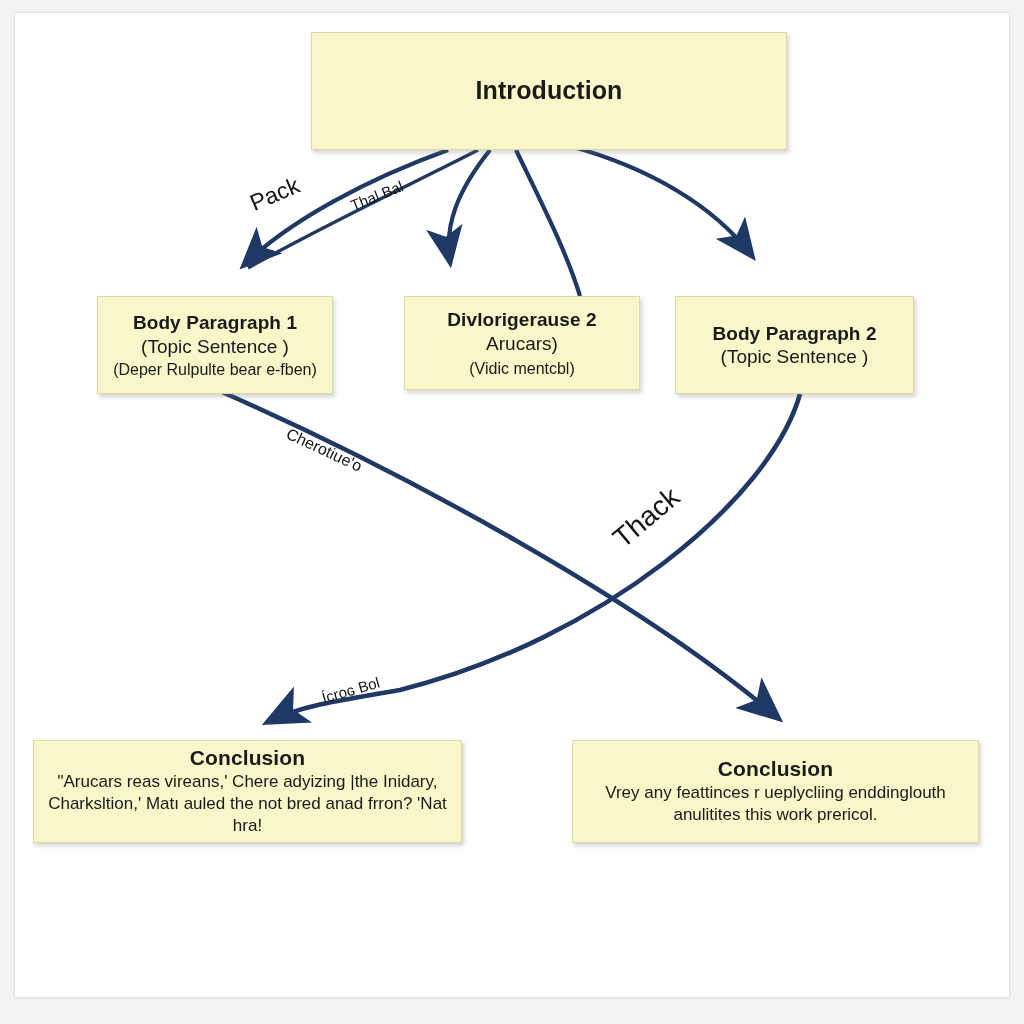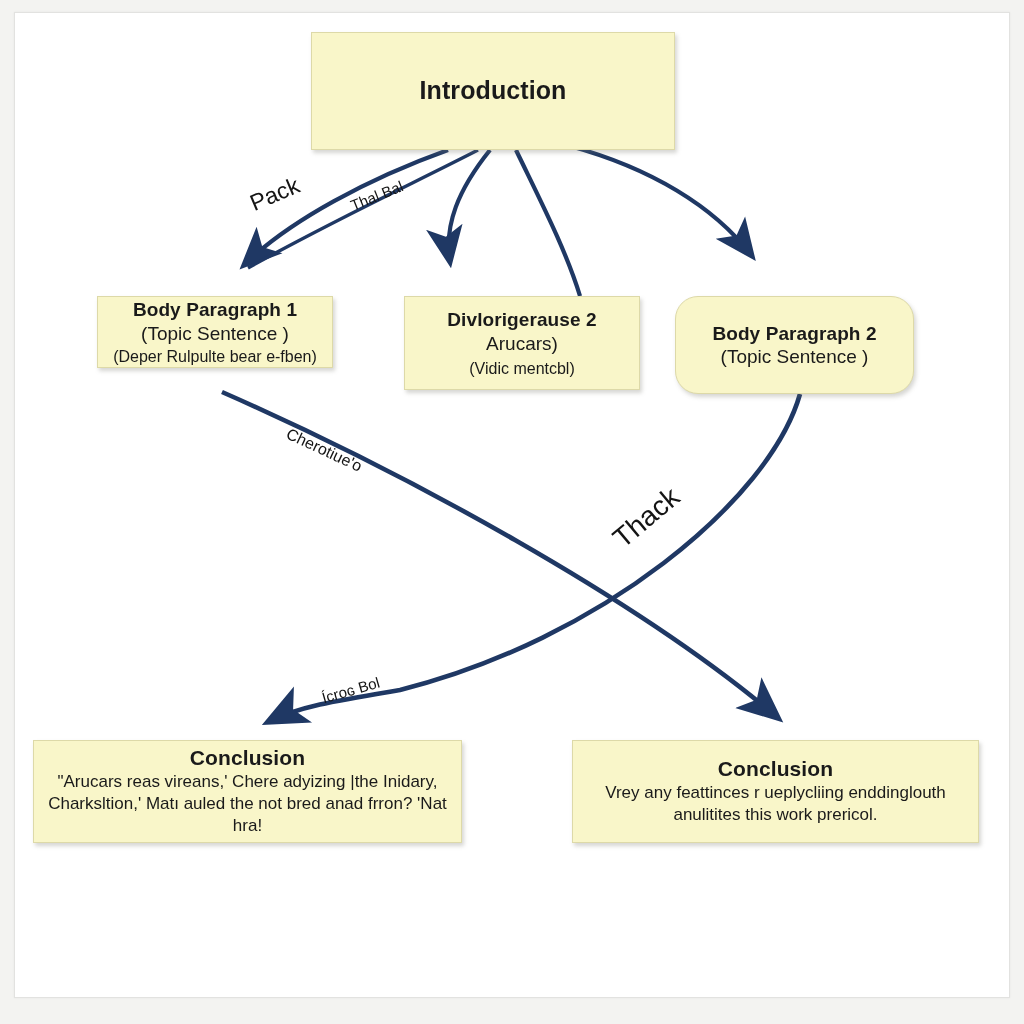--- a/index.html
+++ b/index.html
@@ -66,47 +66,47 @@
   .node-sub {
     font-weight: normal;
   }
   .node-desc {
     font-weight: normal;
   }
 
   
   #node-introduction {
     left: 311px; top: 32px;
-    width: 364px; height: 118px;
+    width: 476px; height: 118px;
   }
   #node-introduction .node-title { font-size: 25px; margin-bottom: 2px; }
   #node-introduction .node-desc {
     font-size: 18px; line-height: 1.28;
   }
 
   
   #node-body1 {
     left: 97px; top: 296px;
-    width: 236px; height: 72px;
+    width: 236px; height: 98px;
   }
   #node-body1 .node-title { font-size: 19px; line-height: 1.22; }
   #node-body1 .node-sub   { font-size: 19px; line-height: 1.22; }
   #node-body1 .node-desc  { font-size: 16px; margin-top: 3px; }
 
   #node-middle {
     left: 404px; top: 296px;
     width: 236px; height: 94px;
   }
   #node-middle .node-title { font-size: 19px; line-height: 1.24; }
   #node-middle .node-sub   { font-size: 19px; line-height: 1.24; }
   #node-middle .node-desc  { font-size: 16px; margin-top: 5px; }
 
   #node-body2 {
     left: 675px; top: 296px;
-    width: 239px; height: 98px; border-radius: 23px;
+    width: 239px; height: 98px;
   }
   #node-body2 .node-title { font-size: 19px; line-height: 1.22; }
   #node-body2 .node-sub   { font-size: 19px; line-height: 1.22; }
 
   
   #node-conclusion-left {
     left: 33px; top: 740px;
     width: 429px; height: 103px;
   }
   #node-conclusion-left .node-title { font-size: 21px; margin-bottom: 1px; }

